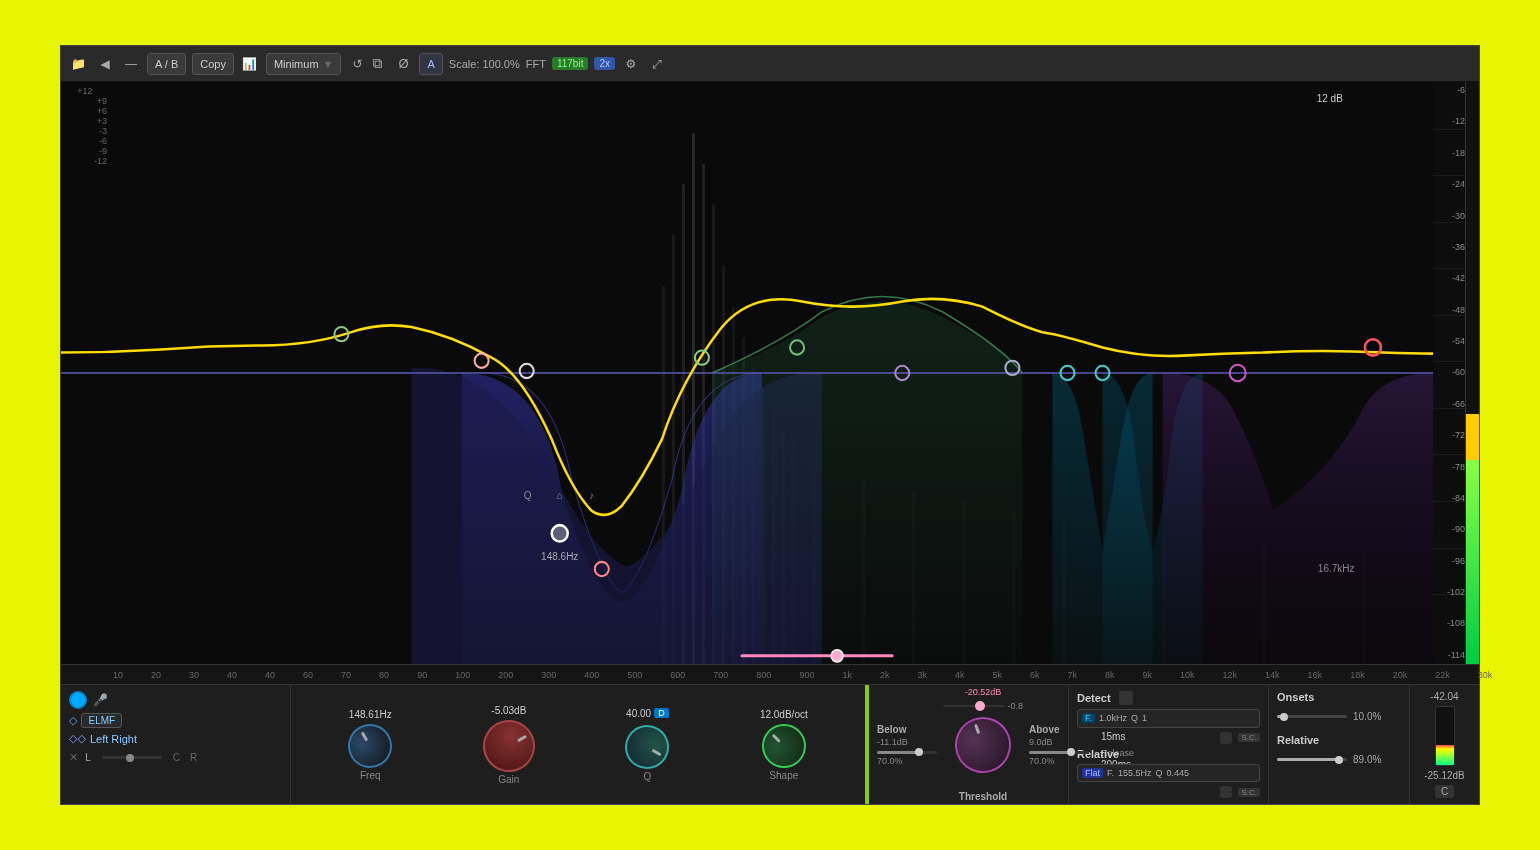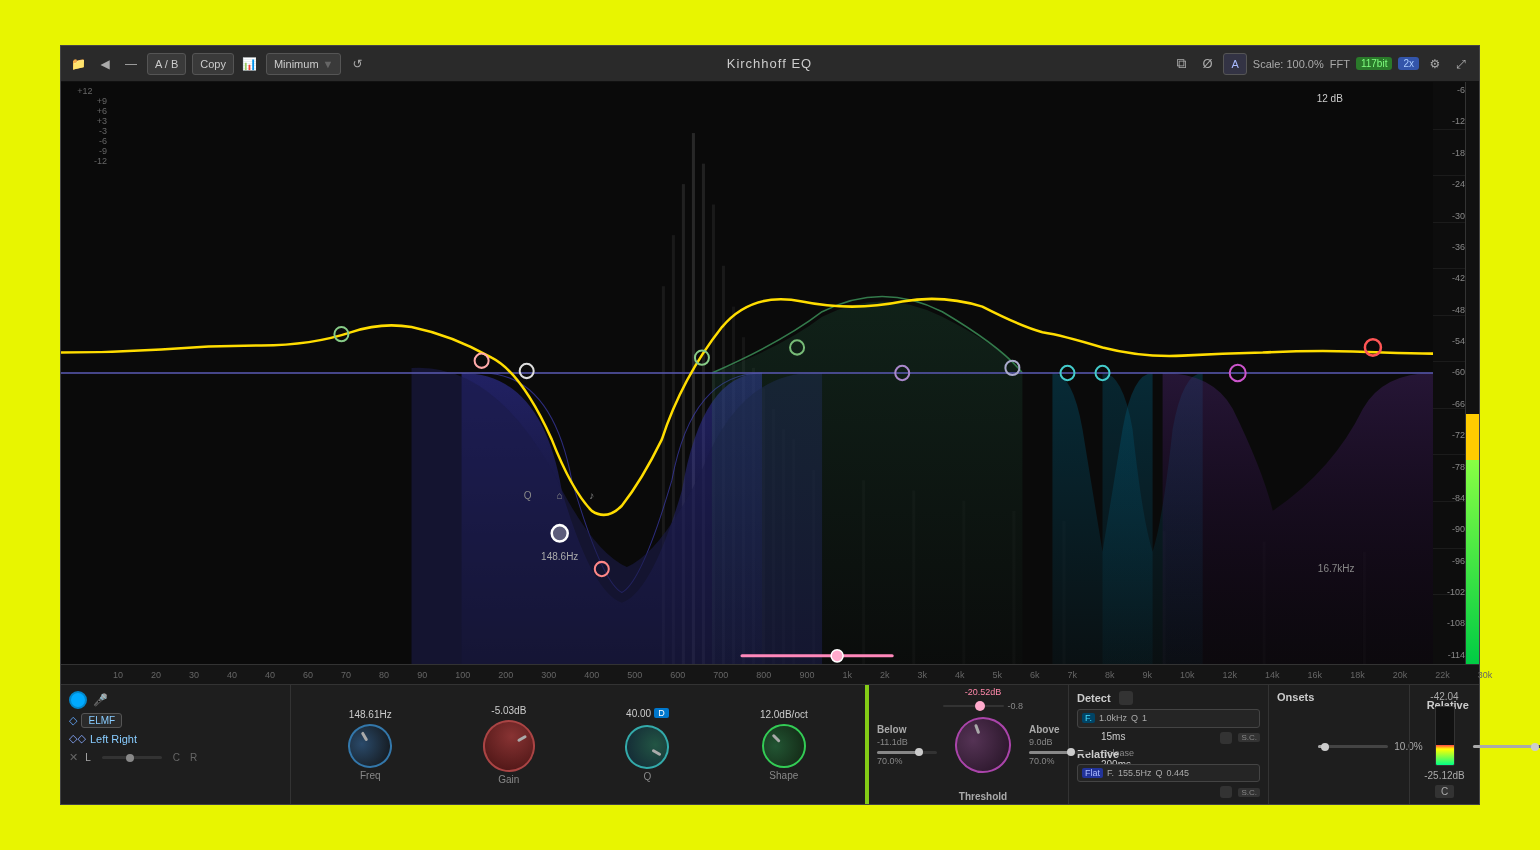--- a/index.html
+++ b/index.html
@@ -376,21 +376,21 @@
       color: #ccc;
       font-size: 11px;
       font-weight: bold;
     }
 
     
     #panel-onsets {
       width: 140px;
       padding: 6px 8px;
       display: flex;
-      flex-direction: row;
+      flex-direction: column;
       gap: 4px;
     }
 
     
     #panel-vu {
       width: 70px;
       border-left: 1px solid #333;
       display: flex;
       flex-direction: column;
       align-items: center;
@@ -464,23 +464,20 @@
       </div>
       <div class="tb-btn">
         <span>Copy</span>
       </div>
       <div class="tb-icon">📊</div>
       <div class="tb-btn">
         <span>Minimum</span>
         <span style="margin-left:4px;color:#666;">▼</span>
       </div>
       <div class="tb-icon">↺</div>
-    </div>
-    <div class="tb-center">
-      <span>Kirchhoff EQ</span>
     </div>
     <div class="tb-right">
       <div class="tb-icon" style="font-size:14px;">⧉</div>
       <div class="tb-icon" style="font-size:13px;color:#aaa;">Ø</div>
       <div class="tb-btn" style="background:#334;color:#aabbff;">
         <span>A</span>
       </div>
       <div class="tb-text">Scale: 100.0%</div>
       <div class="tb-text">FFT</div>
       <div class="tb-badge">117bit</div>

